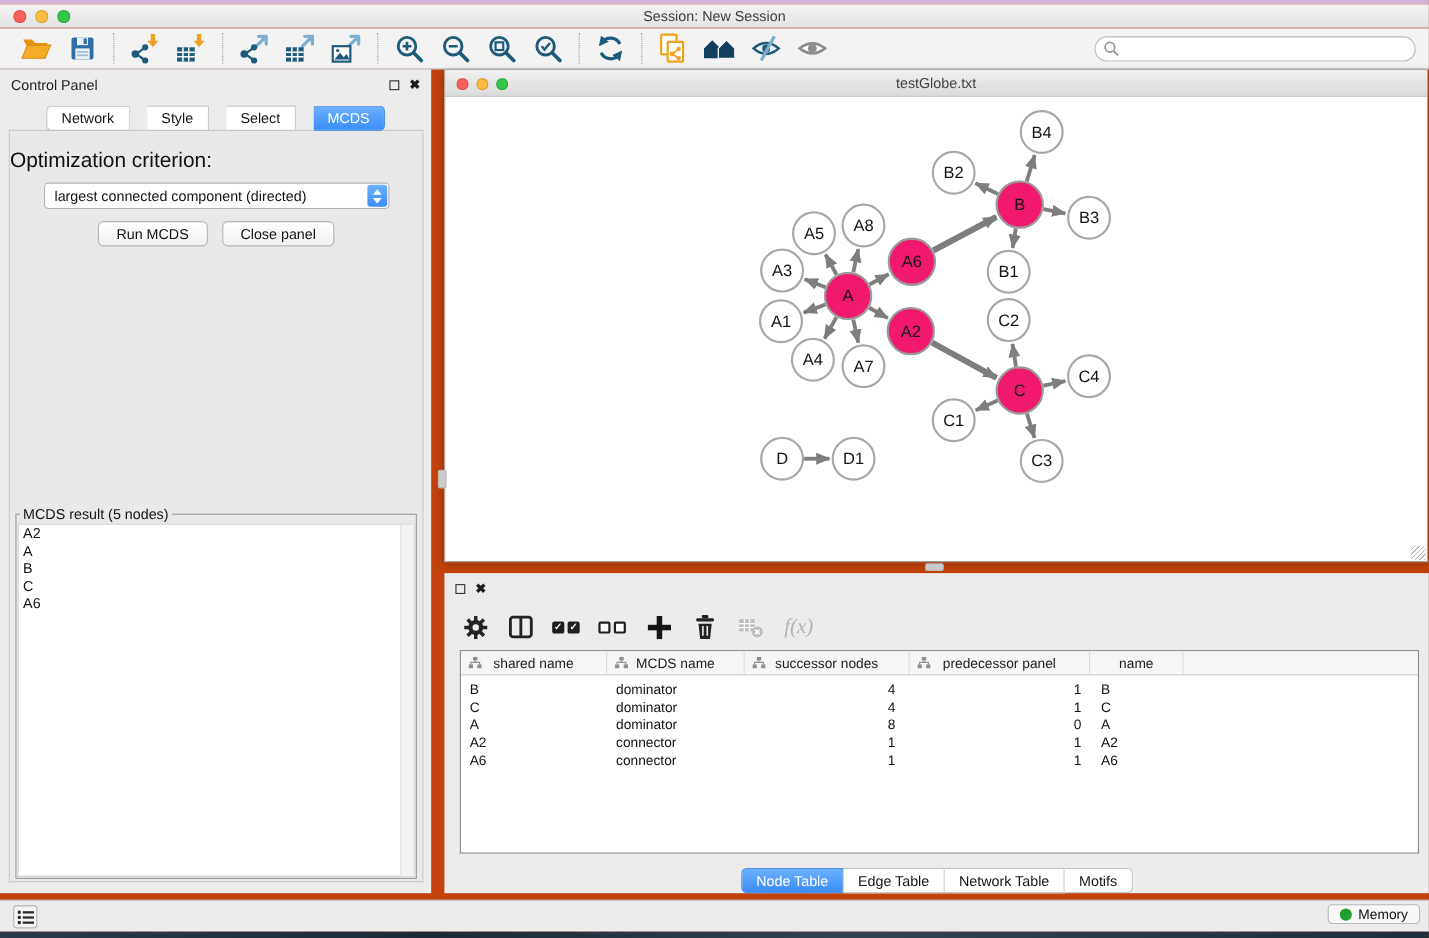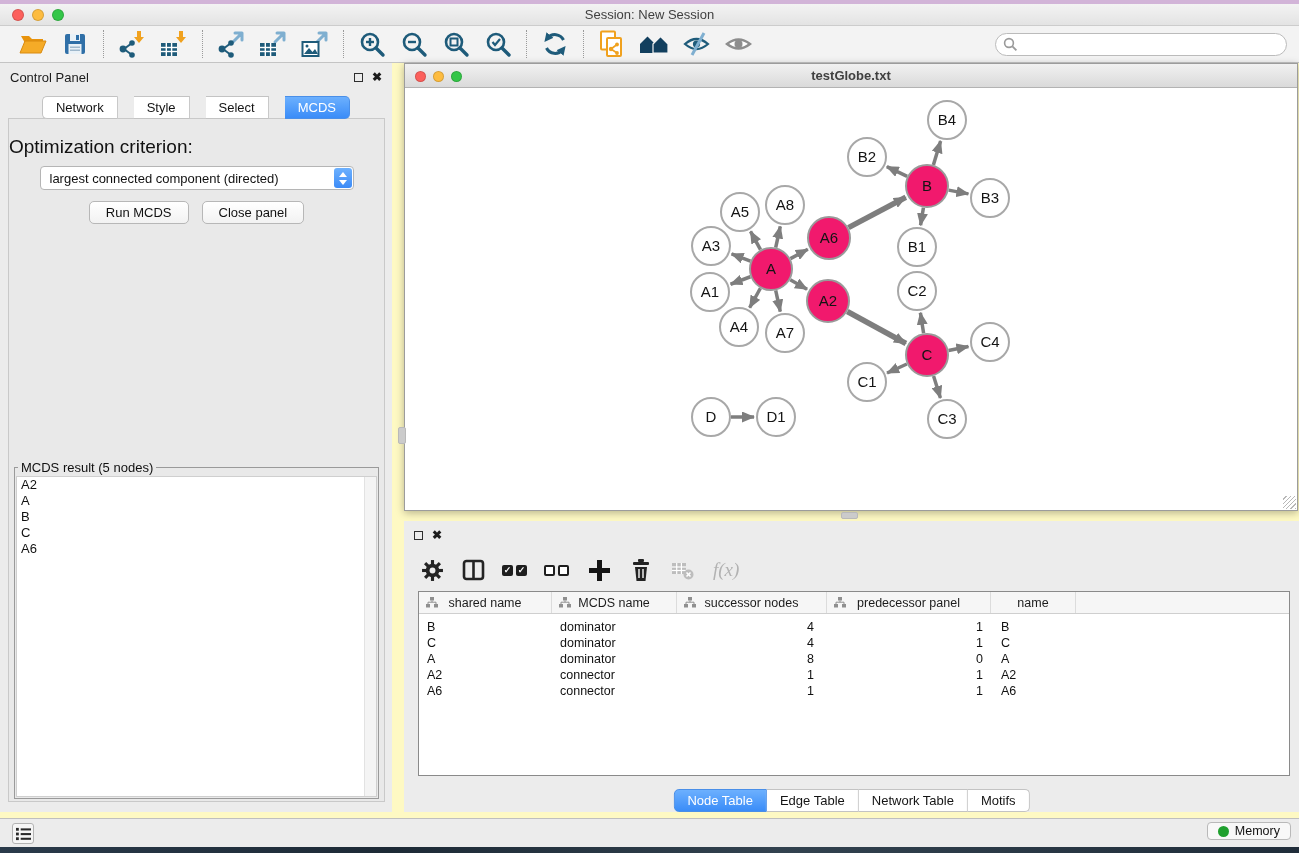--- a/index.html
+++ b/index.html
@@ -1,17 +1,17 @@
 <!DOCTYPE html>
 <html><head>
 <meta charset="utf-8">
 <style>
   * { box-sizing: border-box; margin: 0; padding: 0; }
   body { font-family: "Liberation Sans", sans-serif; background:#555; }
-  #app { position:relative; width:1299px; height:853px; background:#fef9c3; overflow:hidden; }
+  #app { position:relative; width:1299px; height:853px; background:#c2410c; overflow:hidden; }
 
   
   #top-strip { position:absolute; left:0; top:0; width:100%; height:4px; background:#d2b4d8; }
   #titlebar { position:absolute; left:0; top:4px; width:100%; height:22px;
       background:linear-gradient(#f3f3f3,#e3e3e3); border-bottom:1px solid #cccccc;
       display:flex; align-items:center; justify-content:center; }
   .lights { position:absolute; left:12px; top:5px; display:flex; gap:8px; }
   .light { width:12px; height:12px; border-radius:50%; border:0.5px solid rgba(0,0,0,.15); }
   .titletext { font-size:13px; color:#404040; }
 
@@ -65,21 +65,21 @@
   #mcds-fieldset legend { font-size:13px; color:#111; padding:0 3px; margin-left:2px; }
   .listwrap { position:relative; background:#fff; width:100%; height:100%; border:1px solid #cfcfcf; }
   .result-item { font-size:13px; line-height:16px; padding-left:4px; color:#111; }
   .vtrack { position:absolute; top:0; right:0; bottom:0; width:12px; background:#f4f4f4;
       border-left:1px solid #e2e2e2; }
 
   
   #network-window { position:absolute; left:404px; top:63px; width:894px; height:448px;
       background:#fff; border:1px solid #9c9c9c; box-shadow:0 2px 8px rgba(0,0,0,.28); }
   .netbar { height:24px; background:linear-gradient(#f1f1f1,#dadada); border-bottom:1px solid #b3b3b3;
-      position:relative; display:flex; align-items:center; justify-content:center;font-weight:bold; }
+      position:relative; display:flex; align-items:center; justify-content:center; }
   .netbar .lights { top:7px; left:10px; gap:7px; }
   .netbar .light { width:11px; height:11px; }
   .netcontent { position:relative; width:892px; height:422px; background:#fff; }
   .grip { position:absolute; right:1px; bottom:1px; width:13px; height:13px;
       background:repeating-linear-gradient(135deg, transparent 0 2px, #b8b8b8 2px 3px); }
 
   .vsplit { position:absolute; left:398px; top:427px; width:8px; height:17px;
       background:#cbcbcb; border:1px solid #b9b9b9; border-radius:2px; }
   .hsplit { position:absolute; left:841px; top:512px; width:17px; height:7px;
       background:#cbcbcb; border:1px solid #b9b9b9; border-radius:2px; }

